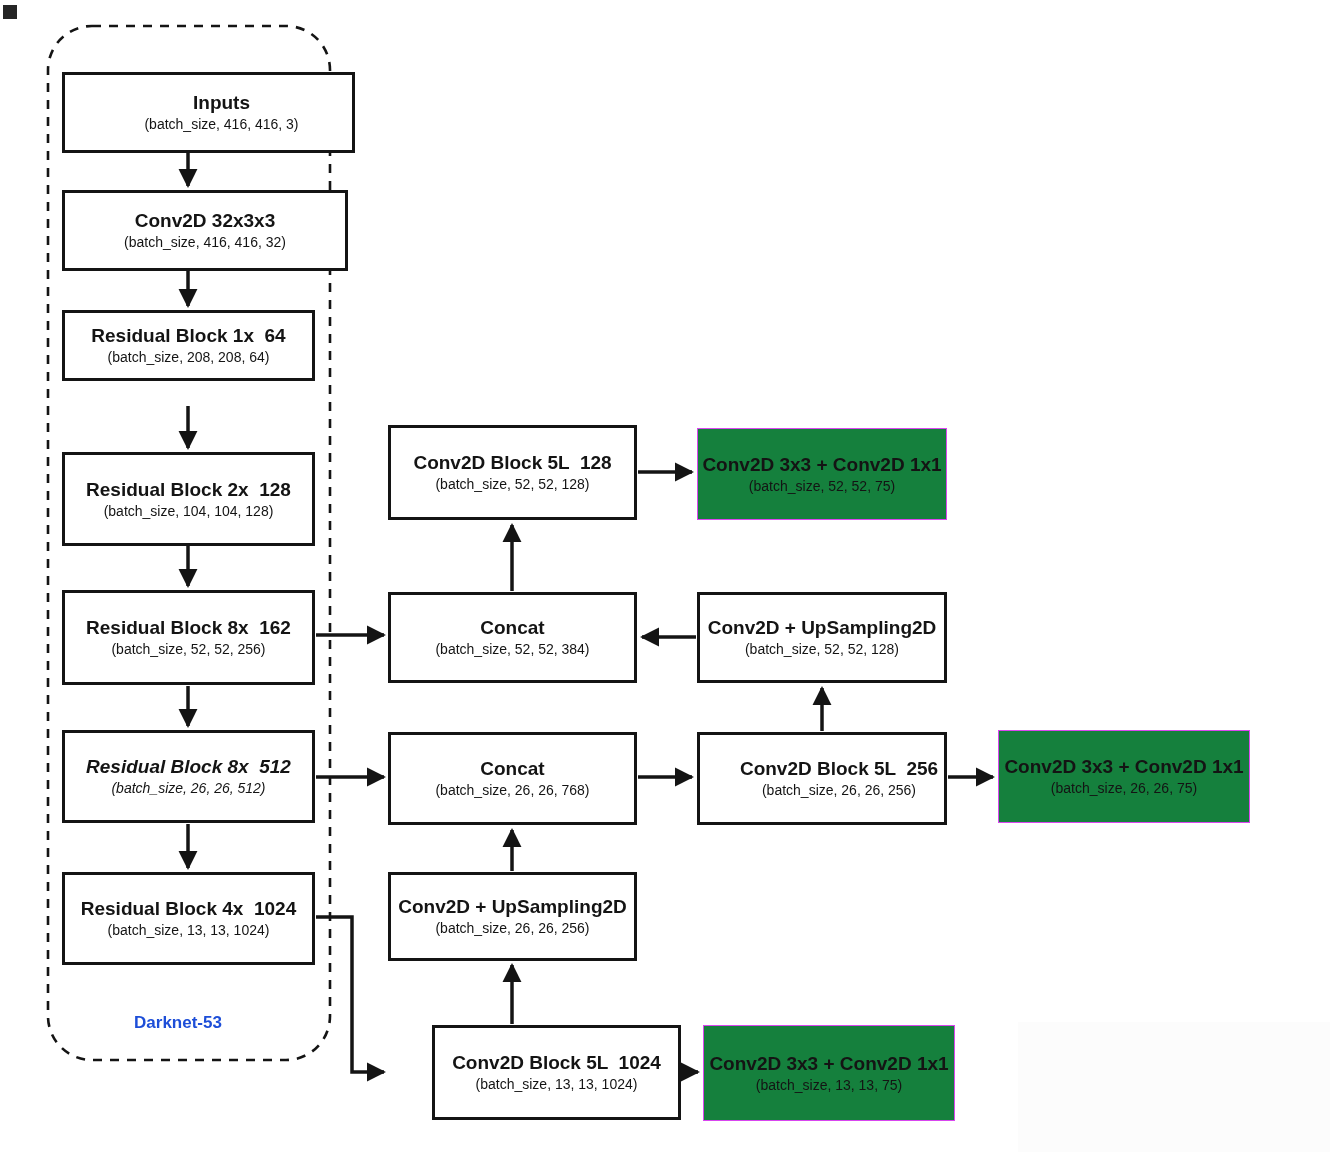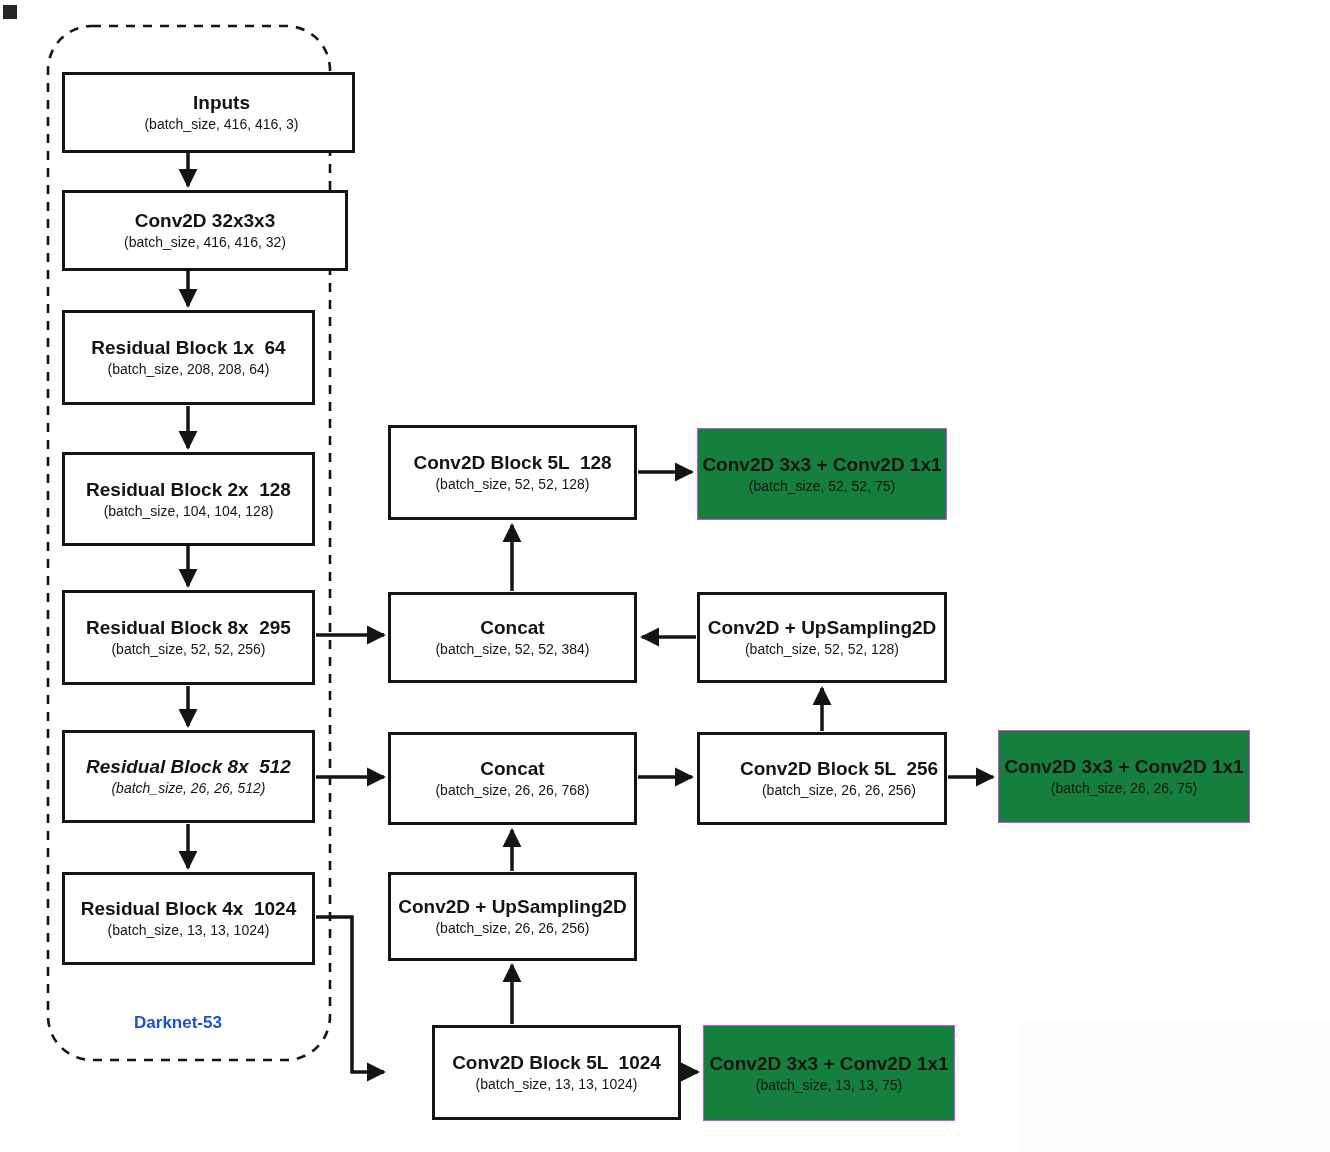--- a/index.html
+++ b/index.html
@@ -81,30 +81,30 @@
   </svg>
 
   <div class="node" style="left:62px;top:72px;width:293px;height:81px;padding-left:26px;">
     <span class="t">Inputs</span>
     <span class="s">(batch_size, 416, 416, 3)</span>
   </div>
   <div class="node" style="left:62px;top:190px;width:286px;height:81px;">
     <span class="t">Conv2D 32x3x3</span>
     <span class="s">(batch_size, 416, 416, 32)</span>
   </div>
-  <div class="node" style="left:62px;top:310px;width:253px;height:95px;">
+  <div class="node" style="left:62px;top:310px;width:253px;height:71px;">
     <span class="t">Residual Block 1x  64</span>
     <span class="s">(batch_size, 208, 208, 64)</span>
   </div>
   <div class="node" style="left:62px;top:452px;width:253px;height:94px;">
     <span class="t">Residual Block 2x  128</span>
     <span class="s">(batch_size, 104, 104, 128)</span>
   </div>
   <div class="node" style="left:62px;top:590px;width:253px;height:95px;">
-    <span class="t">Residual Block 8x  295</span>
+    <span class="t">Residual Block 8x  162</span>
     <span class="s">(batch_size, 52, 52, 256)</span>
   </div>
   <div class="node" style="left:62px;top:730px;width:253px;height:93px;font-style:italic;">
     <span class="t">Residual Block 8x  512</span>
     <span class="s">(batch_size, 26, 26, 512)</span>
   </div>
   <div class="node" style="left:62px;top:872px;width:253px;height:93px;">
     <span class="t">Residual Block 4x  1024</span>
     <span class="s">(batch_size, 13, 13, 1024)</span>
   </div>

